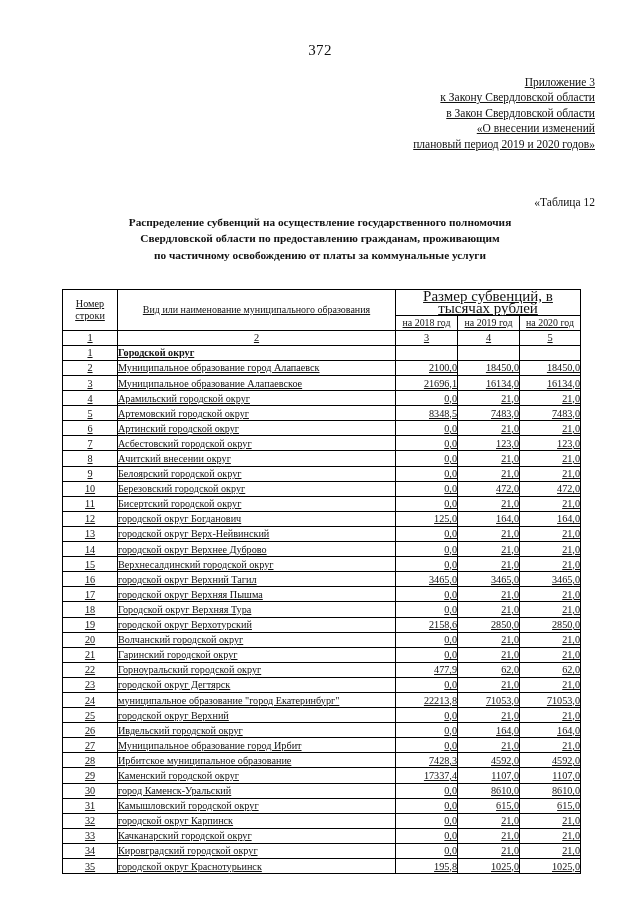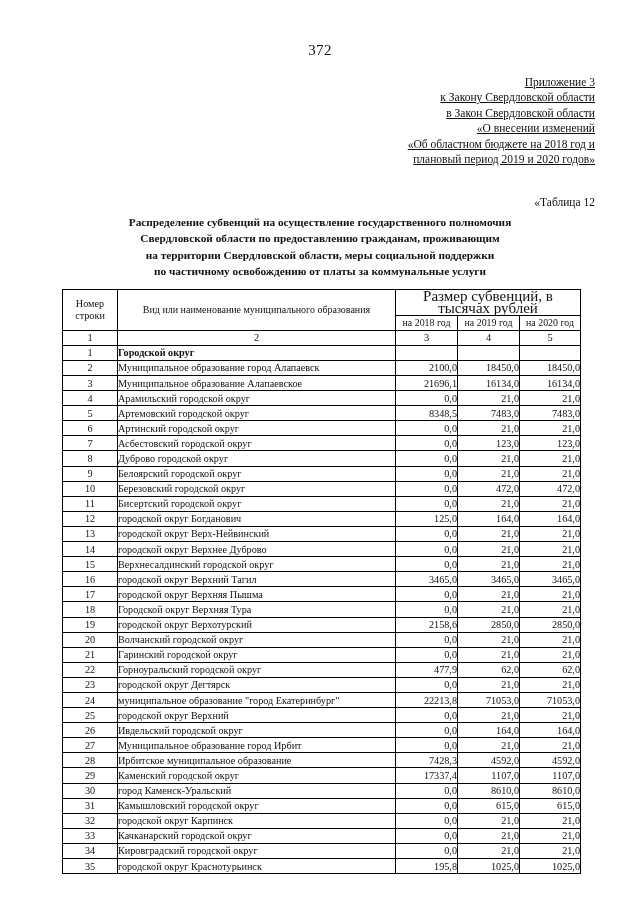--- a/index.html
+++ b/index.html
@@ -74,20 +74,21 @@
     display: block;
     white-space: nowrap;
   }
 
   
   .tbl-wrap {
     position: absolute;
     left: 62px;
     top: 289px;
     width: 518px;
+    text-decoration: underline;
   }
   table.subv {
     border-collapse: collapse;
     width: 518px;
     table-layout: fixed;
     font-size: 10.3px;
   }
   table.subv td, table.subv th {
     border: 1px solid #000;
     padding: 0;
@@ -156,30 +157,28 @@
 
 <div class="page">
 
   <div class="page-number">372</div>
 
   <div class="appendix-block">
     <span class="ln">Приложение 3</span>
     <span class="ln">к Закону Свердловской области</span>
     <span class="ln">в Закон Свердловской области</span>
     <span class="ln">«О внесении изменений</span>
-    <span class="ln">«Об областном бюджете на 2018 год и</span>
     <span class="ln">плановый период 2019 и 2020 годов»</span>
   </div>
 
   <div class="table-caption">«Таблица 12</div>
 
   <div class="doc-title">
     <span class="ln">Распределение субвенций на осуществление государственного полномочия</span>
     <span class="ln">Свердловской области по предоставлению гражданам, проживающим</span>
-    <span class="ln">на территории Свердловской области, меры социальной поддержки</span>
     <span class="ln">по частичному освобождению от платы за коммунальные услуги</span>
   </div>
 
   <div class="tbl-wrap">
     <table class="subv">
       <colgroup>
         <col class="c-num">
         <col class="c-name">
         <col class="c-y18">
         <col class="c-y19">
@@ -252,21 +251,21 @@
           </tr>
           <tr class="data-row">
             <td class="cell-num">7</td>
             <td class="cell-name">Асбестовский городской округ</td>
             <td class="cell-money">0,0</td>
             <td class="cell-money">123,0</td>
             <td class="cell-money">123,0</td>
           </tr>
           <tr class="data-row">
             <td class="cell-num">8</td>
-            <td class="cell-name">Дуброво городской округ</td>
+            <td class="cell-name">Ачитский внесении округ</td>
             <td class="cell-money">0,0</td>
             <td class="cell-money">21,0</td>
             <td class="cell-money">21,0</td>
           </tr>
           <tr class="data-row">
             <td class="cell-num">9</td>
             <td class="cell-name">Белоярский городской округ</td>
             <td class="cell-money">0,0</td>
             <td class="cell-money">21,0</td>
             <td class="cell-money">21,0</td>

